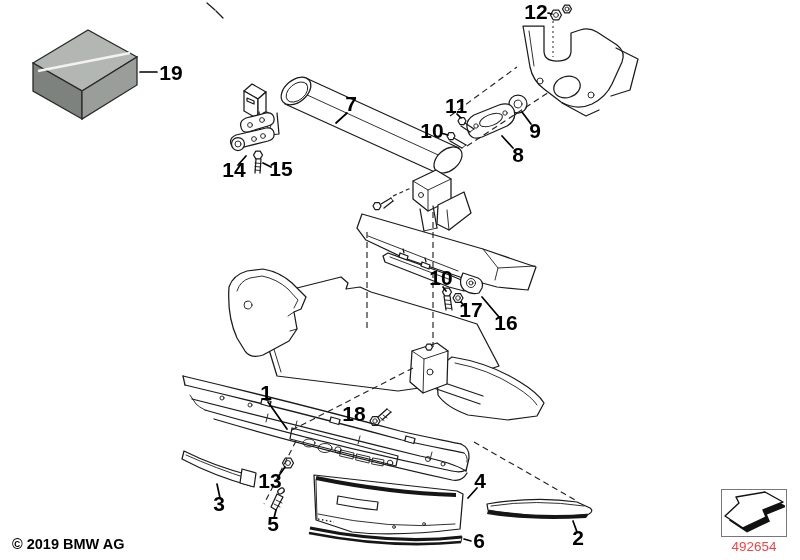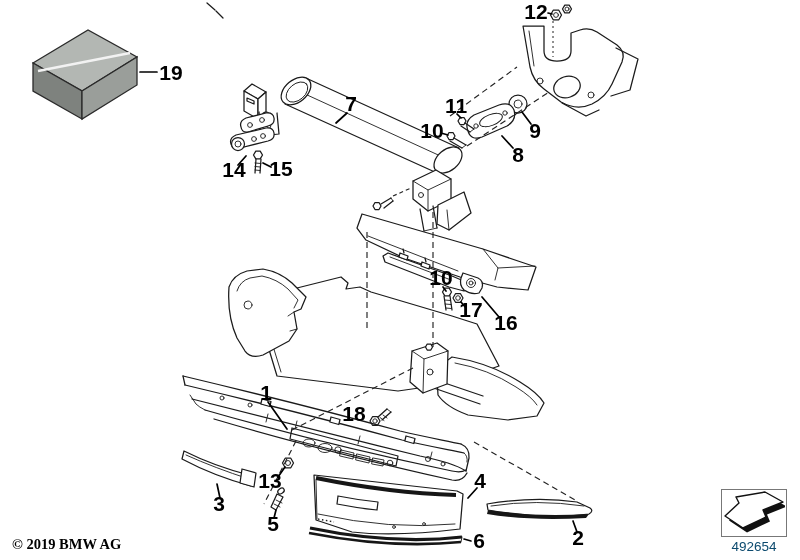--- a/index.html
+++ b/index.html
@@ -7,25 +7,25 @@
          font-family:"Liberation Sans",sans-serif;}
   .stage svg{position:absolute;left:0;top:0;}
   .ln{fill:none;stroke:#1b1b1b;stroke-width:1.25;stroke-linejoin:round;stroke-linecap:round;}
   .thin{fill:none;stroke:#1b1b1b;stroke-width:.9;stroke-linejoin:round;stroke-linecap:round;}
   .wf{fill:#ffffff;stroke:#1b1b1b;stroke-width:1.25;stroke-linejoin:round;stroke-linecap:round;}
   .dk{fill:#161616;stroke:none;}
   .dash{fill:none;stroke:#222;stroke-width:1.15;stroke-dasharray:6 4;}
   .dot{fill:none;stroke:#222;stroke-width:1;stroke-dasharray:2 3;}
   .leader{stroke:#000;stroke-width:1.7;stroke-linecap:round;}
   .lbl{font:700 21px "Liberation Sans",sans-serif;fill:#000;}
-  .copyright{position:absolute;left:12px;top:536px;font-size:14.5px;font-weight:700;color:#000;font-family:Liberation Serif, serif;}
+  .copyright{position:absolute;left:12px;top:536px;font-size:14.5px;font-weight:700;color:#000;}
   .dirbox{position:absolute;left:721px;top:489px;width:66px;height:48px;border:1.5px solid #777;
           background:#fff;box-sizing:border-box;}
   .diagnum{position:absolute;left:714px;top:539px;width:80px;text-align:center;
-           font-size:13.5px;color:#0c4a6e;}
+           font-size:13.5px;color:#ef4444;}
 </style>
 </head>
 <body>
 
 <div class="stage">
 <svg width="800" height="560" viewBox="0 0 800 560">
 
   <g>
     <path class="ln" d="M207,3 L215,10"></path>
         <path class="ln" d="M216,11 L223,18"></path>

